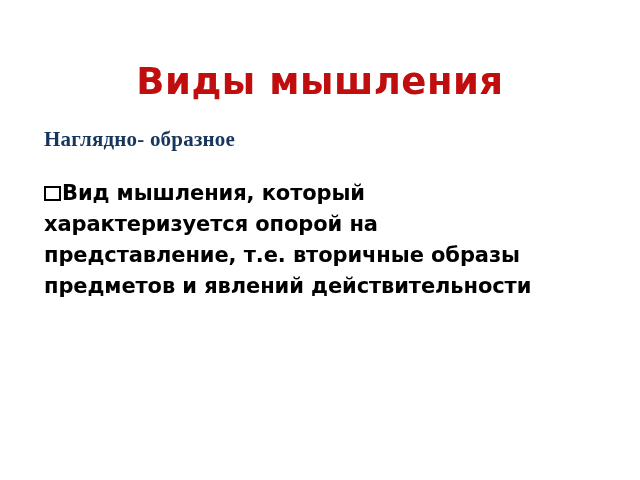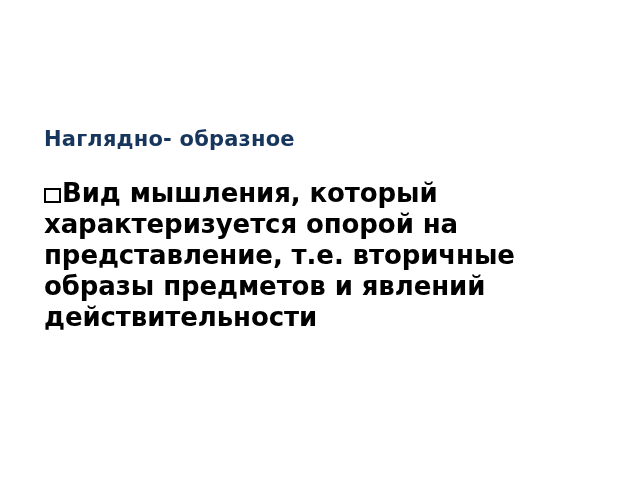--- a/index.html
+++ b/index.html
@@ -47,32 +47,33 @@
     width: 500px;
   }
 
   .subtitle {
     color: #17365d;
     font-size: 21px;
     font-weight: bold;
     line-height: 26px;
     margin: 0 0 26px 0;
     letter-spacing: 0.2px;
+    font-family: Liberation Serif, serif;
   }
 
   .bullet-list {
     list-style: none;
     margin: 0;
     padding: 0;
   }
 
   .bullet-item {
     position: relative;
     color: #000000;
-    font-size: 26px;
+    font-size: 21px;
     font-weight: bold;
     line-height: 31px;
     margin: 0;
     padding: 0;
     letter-spacing: -0.1px;
     text-indent: 0;
   }
 
   .bullet-marker {
     display: inline-block;
@@ -88,20 +89,21 @@
 
   .bullet-text {
     display: inline;
   }
 </style>
 </head>
 <body>
 
 <div class="slide">
 
+  <h1 class="slide-title">Виды мышления</h1>
 
   <div class="body-block">
 
     <div class="subtitle">Наглядно- образное</div>
 
     <ul class="bullet-list">
       <li class="bullet-item">
         <span class="bullet-marker"></span><span class="bullet-text">Вид мышления, который характеризуется опорой на представление, т.е. вторичные образы предметов и явлений действительности</span>
       </li>
     </ul>

